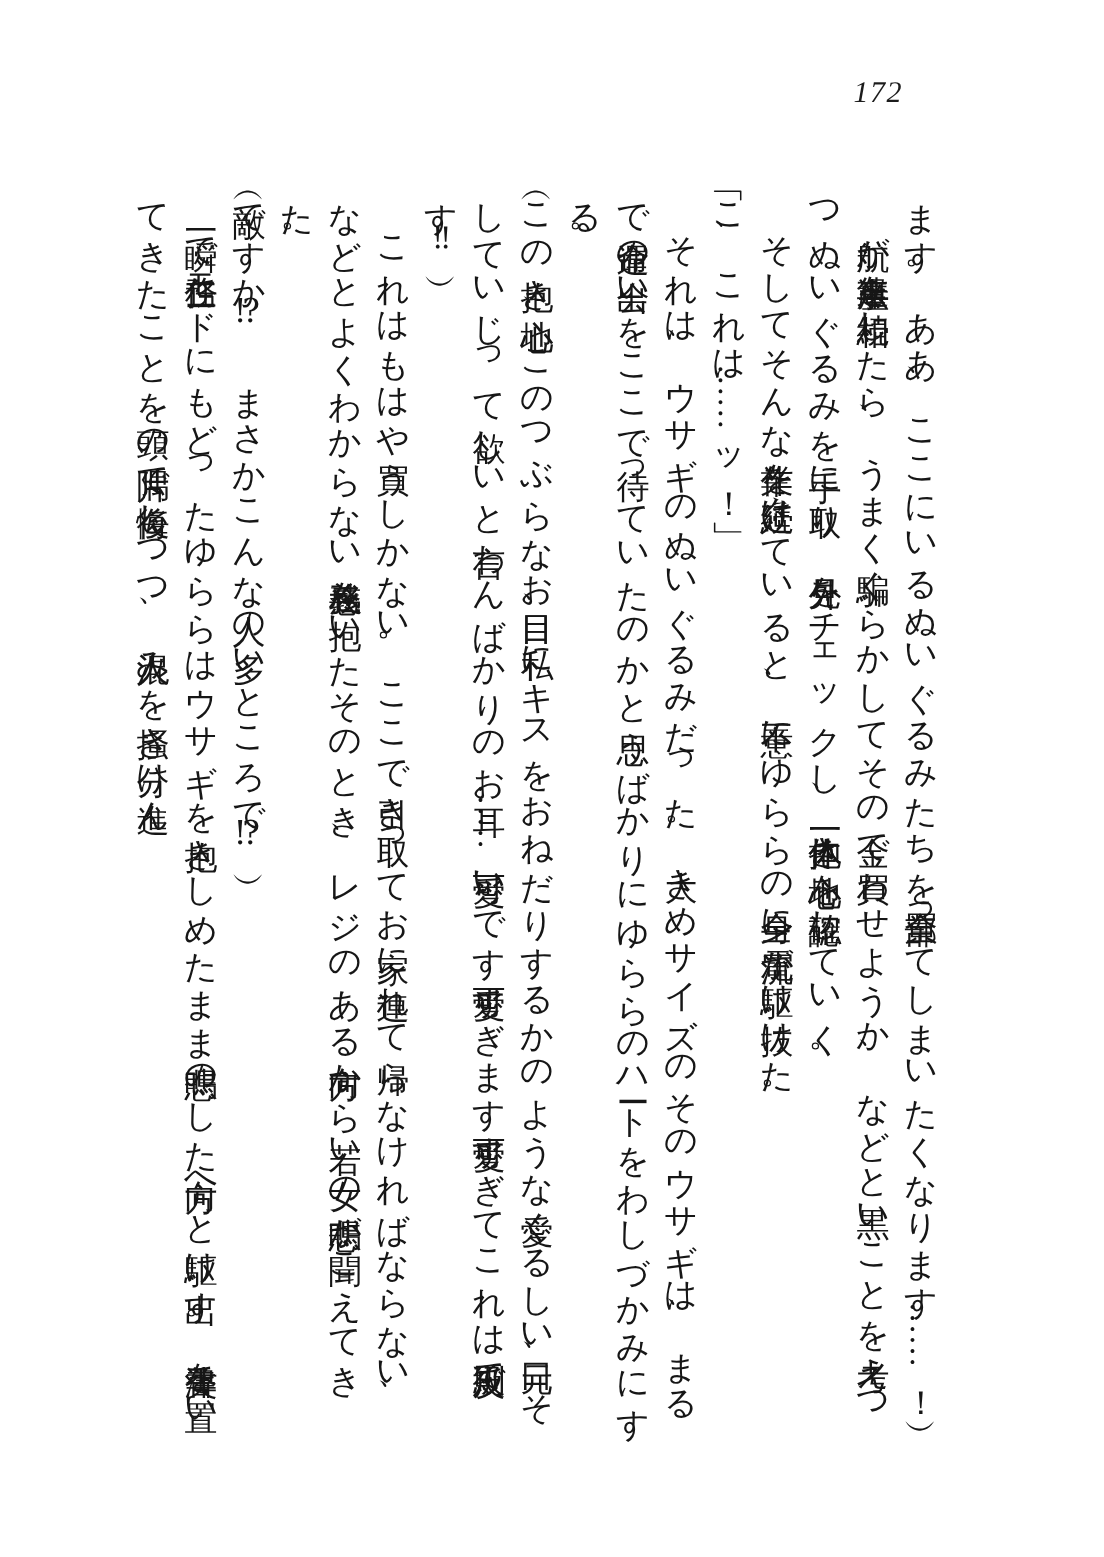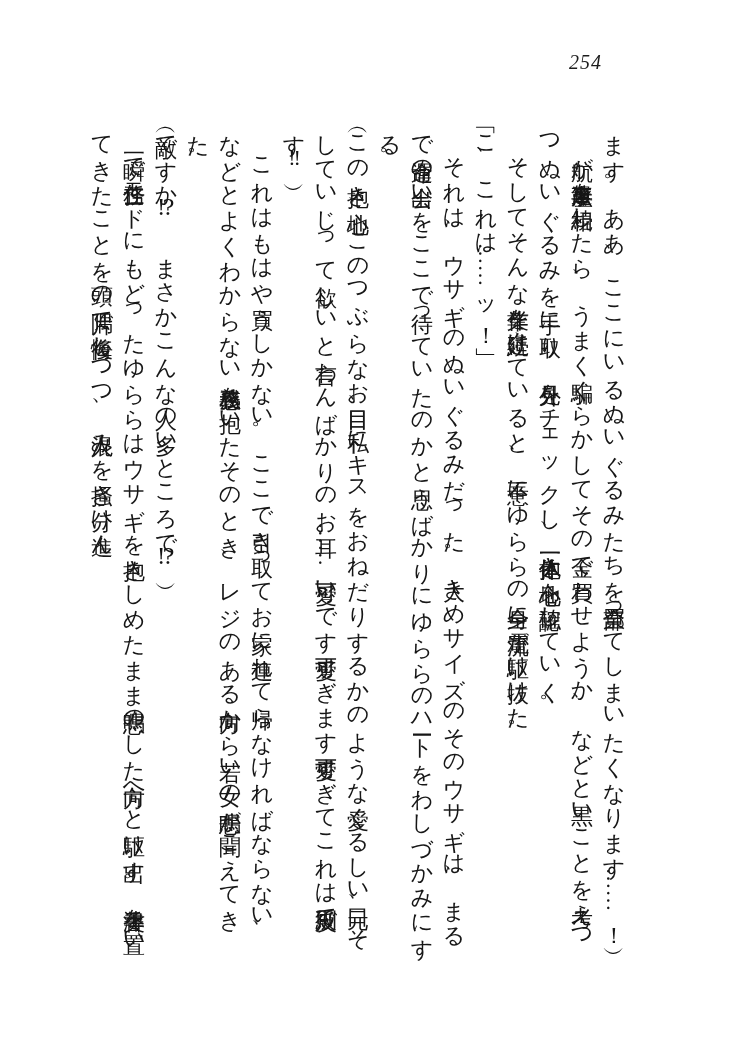--- a/index.html
+++ b/index.html
@@ -48,21 +48,21 @@
     text-indent: 0;
   }
   .body-text p.para.indent {
     text-indent: 1em;
   }
 </style>
 </head>
 <body>
 
 <div class="page">
-  <div class="page-number">254</div>
+  <div class="page-number">172</div>
   <div class="body-text">
       <p class="para">ます。ああ、ここにいるぬいぐるみたちを全部買ってしまいたくなります……！）</p>
       <p class="para indent">航が無事遺産を相続したら、うまく騙くらかしてその金で買わせようか、などと黒いことを考えつつぬいぐるみを手に取り、外見をチェックし、一体一体抱き心地を確認していく。</p>
       <p class="para indent">そしてそんな作業を延々続けていると、不意にゆららの全身に電流が駆け抜けた。</p>
       <p class="para">「こ、これは……ッ！」</p>
       <p class="para indent">それは、ウサギのぬいぐるみだった。大きめサイズのそのウサギは、まるで運命の出会いをここで待っていたのかと思うばかりにゆららのハートをわしづかみにする。</p>
       <p class="para">（この抱き心地、このつぶらなお目目、私にキスをおねだりするかのような愛くるしい口元、そしていじって欲しいと言わんばかりのお耳……可愛いです可愛すぎます可愛すぎてこれは反則級です‼）</p>
       <p class="para indent">これはもはや買うしかない。ここで引き取ってお家に連れて帰らなければならない、などとよくわからない義務感を抱いたそのとき、レジのある方向から若い女の悲鳴が聞こえてきた。</p>
       <p class="para">（敵ですか⁉　まさかこんな人の多いところで⁉）</p>
       <p class="para indent">一瞬で任務モードにもどったゆららはウサギを抱きしめたまま悲鳴のした方向へと駆け出す。香津美を置いてきたことを頭の片隅で後悔しつつ、人混みを掻き分け進ん</p>

